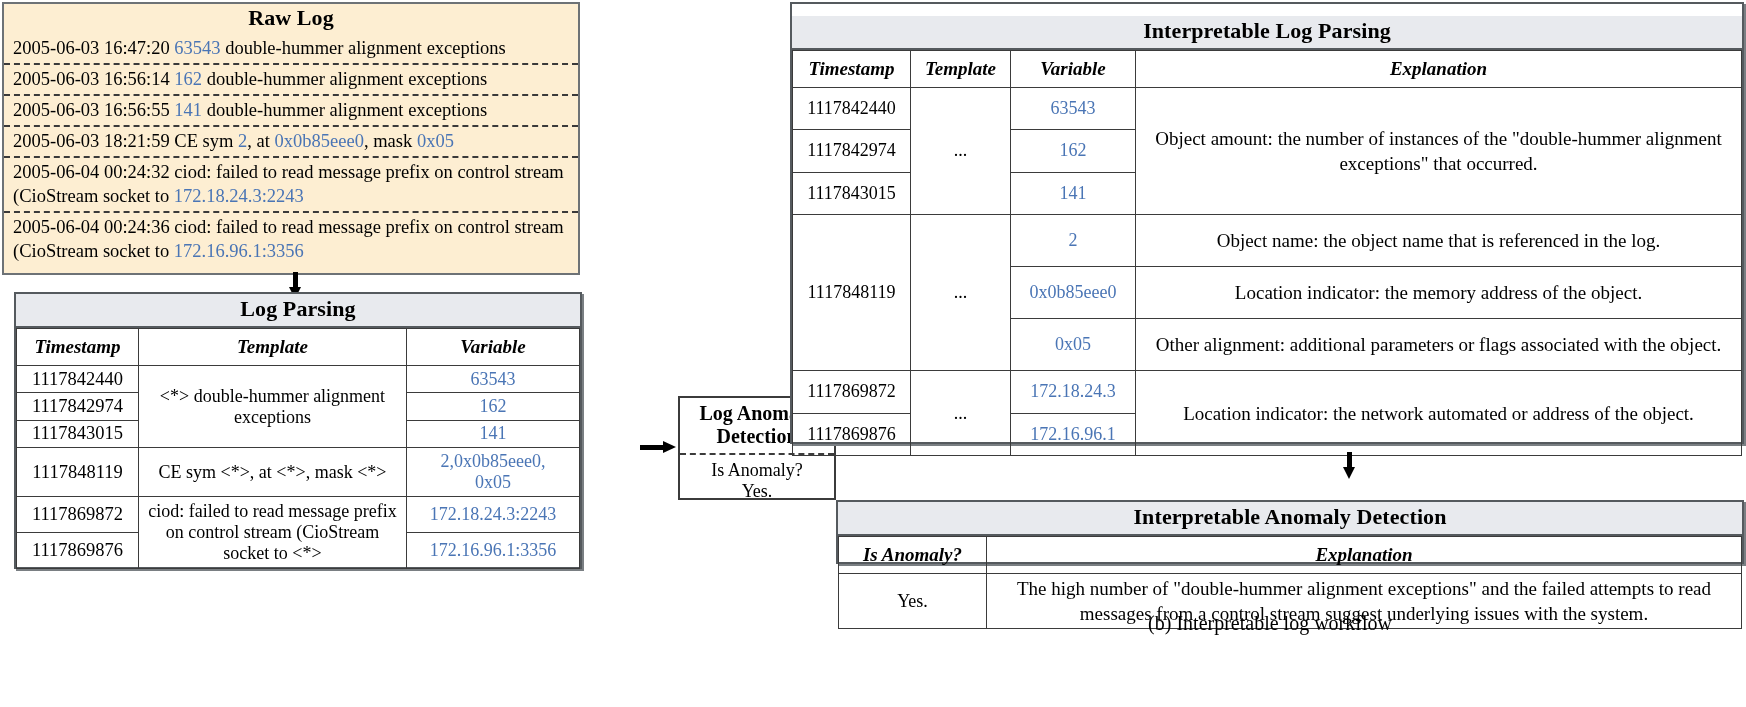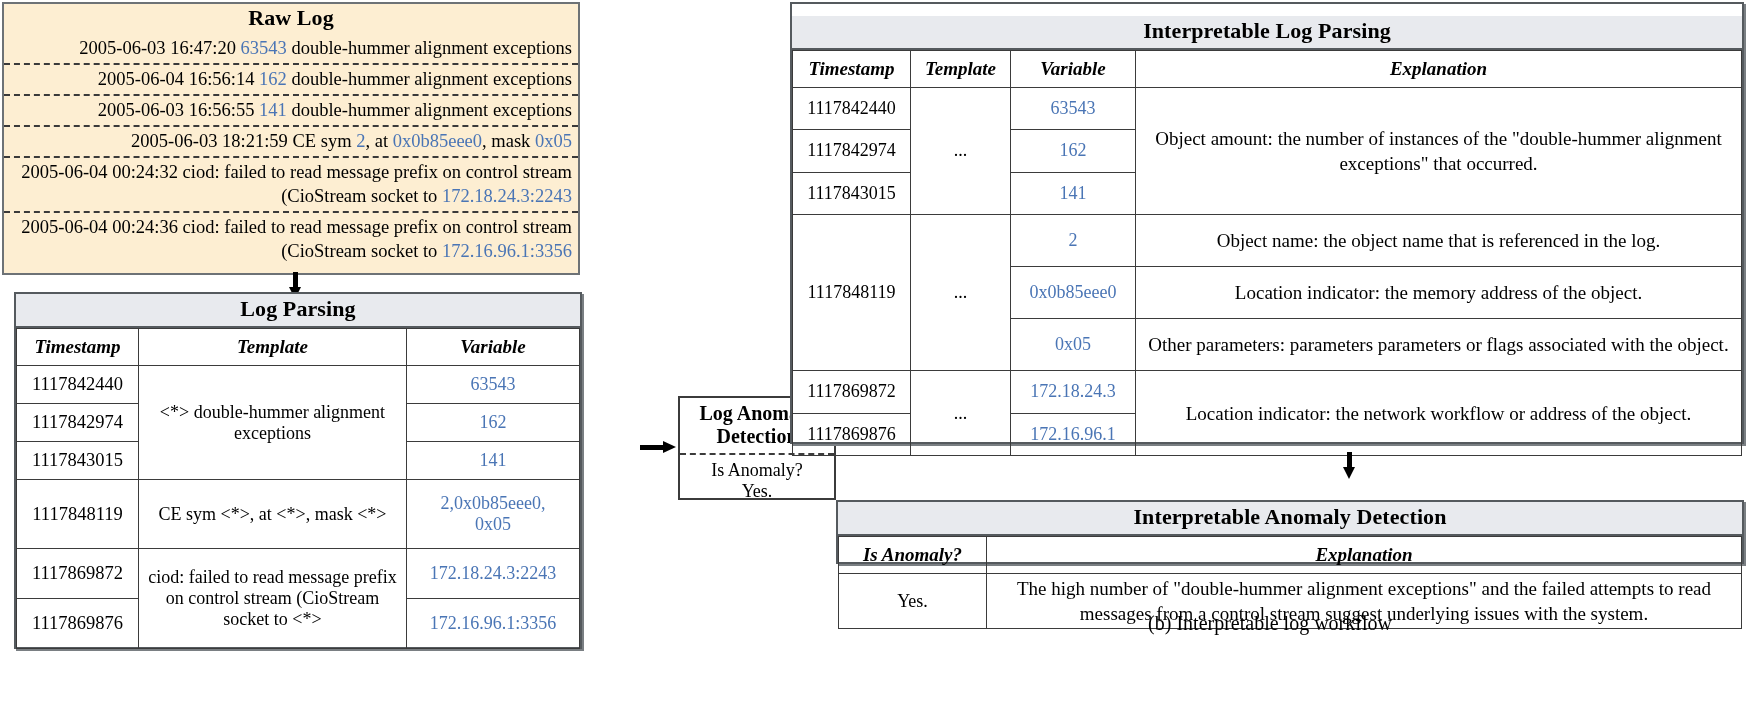--- a/index.html
+++ b/index.html
@@ -34,33 +34,33 @@
 
   
   #raw-log{
     left:2px;top:2px;width:578px;height:273px;
     background:#fdeed2;
     border:2px solid #6d7276;
   }
   #raw-log .panel-title{
     background:#fdeed2;border-bottom:none;height:30px;line-height:28px;font-size:22px;
   }
-  .raw-rows{padding:0 0 0 0;text-align:right;}
+  .raw-rows{padding:0 0 0 0;}
   .raw-row{
     font-size:18.5px;
     line-height:24px;
     padding:2px 6px 3px 9px;
     border-bottom:2px dashed #3a3a3a;
     white-space:normal;
   }
   .raw-row:last-child{border-bottom:none;}
   .blue{color:#4a75b5;}
 
   
-  #log-parsing{ left:14px;top:292px;width:568px;height:357px; }
+  #log-parsing{ left:14px;top:292px;width:568px;height:277px; }
   #log-parsing .panel-title{font-size:22px;}
   table.grid{
     border-collapse:collapse;
     width:100%;
     table-layout:fixed;
     border-radius:30px;
   }
   table.grid th, table.grid td{
     border:1px solid #3b3b3b;
     text-align:center;
@@ -136,21 +136,21 @@
 </style>
 </head>
 <body>
 
 <div class="page">
 
   <div class="panel" id="raw-log">
     <div class="panel-title">Raw Log</div>
     <div class="raw-rows" id="raw-log-rows">
         <div class="raw-row"><span>2005-06-03 16:47:20 </span><span class="blue">63543</span><span> double-hummer alignment exceptions</span></div>
-        <div class="raw-row"><span>2005-06-04 16:56:14 </span><span class="blue">162</span><span> double-hummer alignment exceptions</span></div>
+        <div class="raw-row"><span>2005-06-03 16:56:14 </span><span class="blue">162</span><span> double-hummer alignment exceptions</span></div>
         <div class="raw-row"><span>2005-06-03 16:56:55 </span><span class="blue">141</span><span> double-hummer alignment exceptions</span></div>
         <div class="raw-row"><span>2005-06-03 18:21:59 CE sym </span><span class="blue">2</span><span>, at </span><span class="blue">0x0b85eee0</span><span>, mask </span><span class="blue">0x05</span></div>
         <div class="raw-row"><span>2005-06-04 00:24:32 ciod: failed to read message prefix on control stream (CioStream socket to </span><span class="blue">172.18.24.3:2243</span></div>
         <div class="raw-row"><span>2005-06-04 00:24:36 ciod: failed to read message prefix on control stream (CioStream socket to </span><span class="blue">172.16.96.1:3356</span></div>
       </div>
   </div>
 
   <div class="arrow-down" style="left:289px;top:272px;width:13px;height:28px;">
     <div class="shaft"></div>
       <div class="head"></div>
@@ -256,27 +256,27 @@
           <td rowspan="3">...</td>
           <td class="blue">2</td>
           <td class="expl">Object name: the object name that is referenced in the log.</td>
         </tr>
         <tr>
           <td class="blue">0x0b85eee0</td>
           <td class="expl">Location indicator: the memory address of the object.</td>
         </tr>
         <tr>
           <td class="blue">0x05</td>
-          <td class="expl">Other parameters: parameters parameters or flags associated with the object.</td>
+          <td class="expl">Other alignment: additional parameters or flags associated with the object.</td>
         </tr>
         <tr>
           <td>1117869872</td>
           <td rowspan="2">...</td>
           <td class="blue">172.18.24.3</td>
-          <td rowspan="2" class="expl">Location indicator: the network workflow or address of the object.</td>
+          <td rowspan="2" class="expl">Location indicator: the network automated or address of the object.</td>
         </tr>
         <tr>
           <td>1117869876</td>
           <td class="blue">172.16.96.1</td>
         </tr>
       </tbody>
     </table>
   </div>
 
   <div class="arrow-down" style="left:1343px;top:452px;width:13px;height:30px;">

